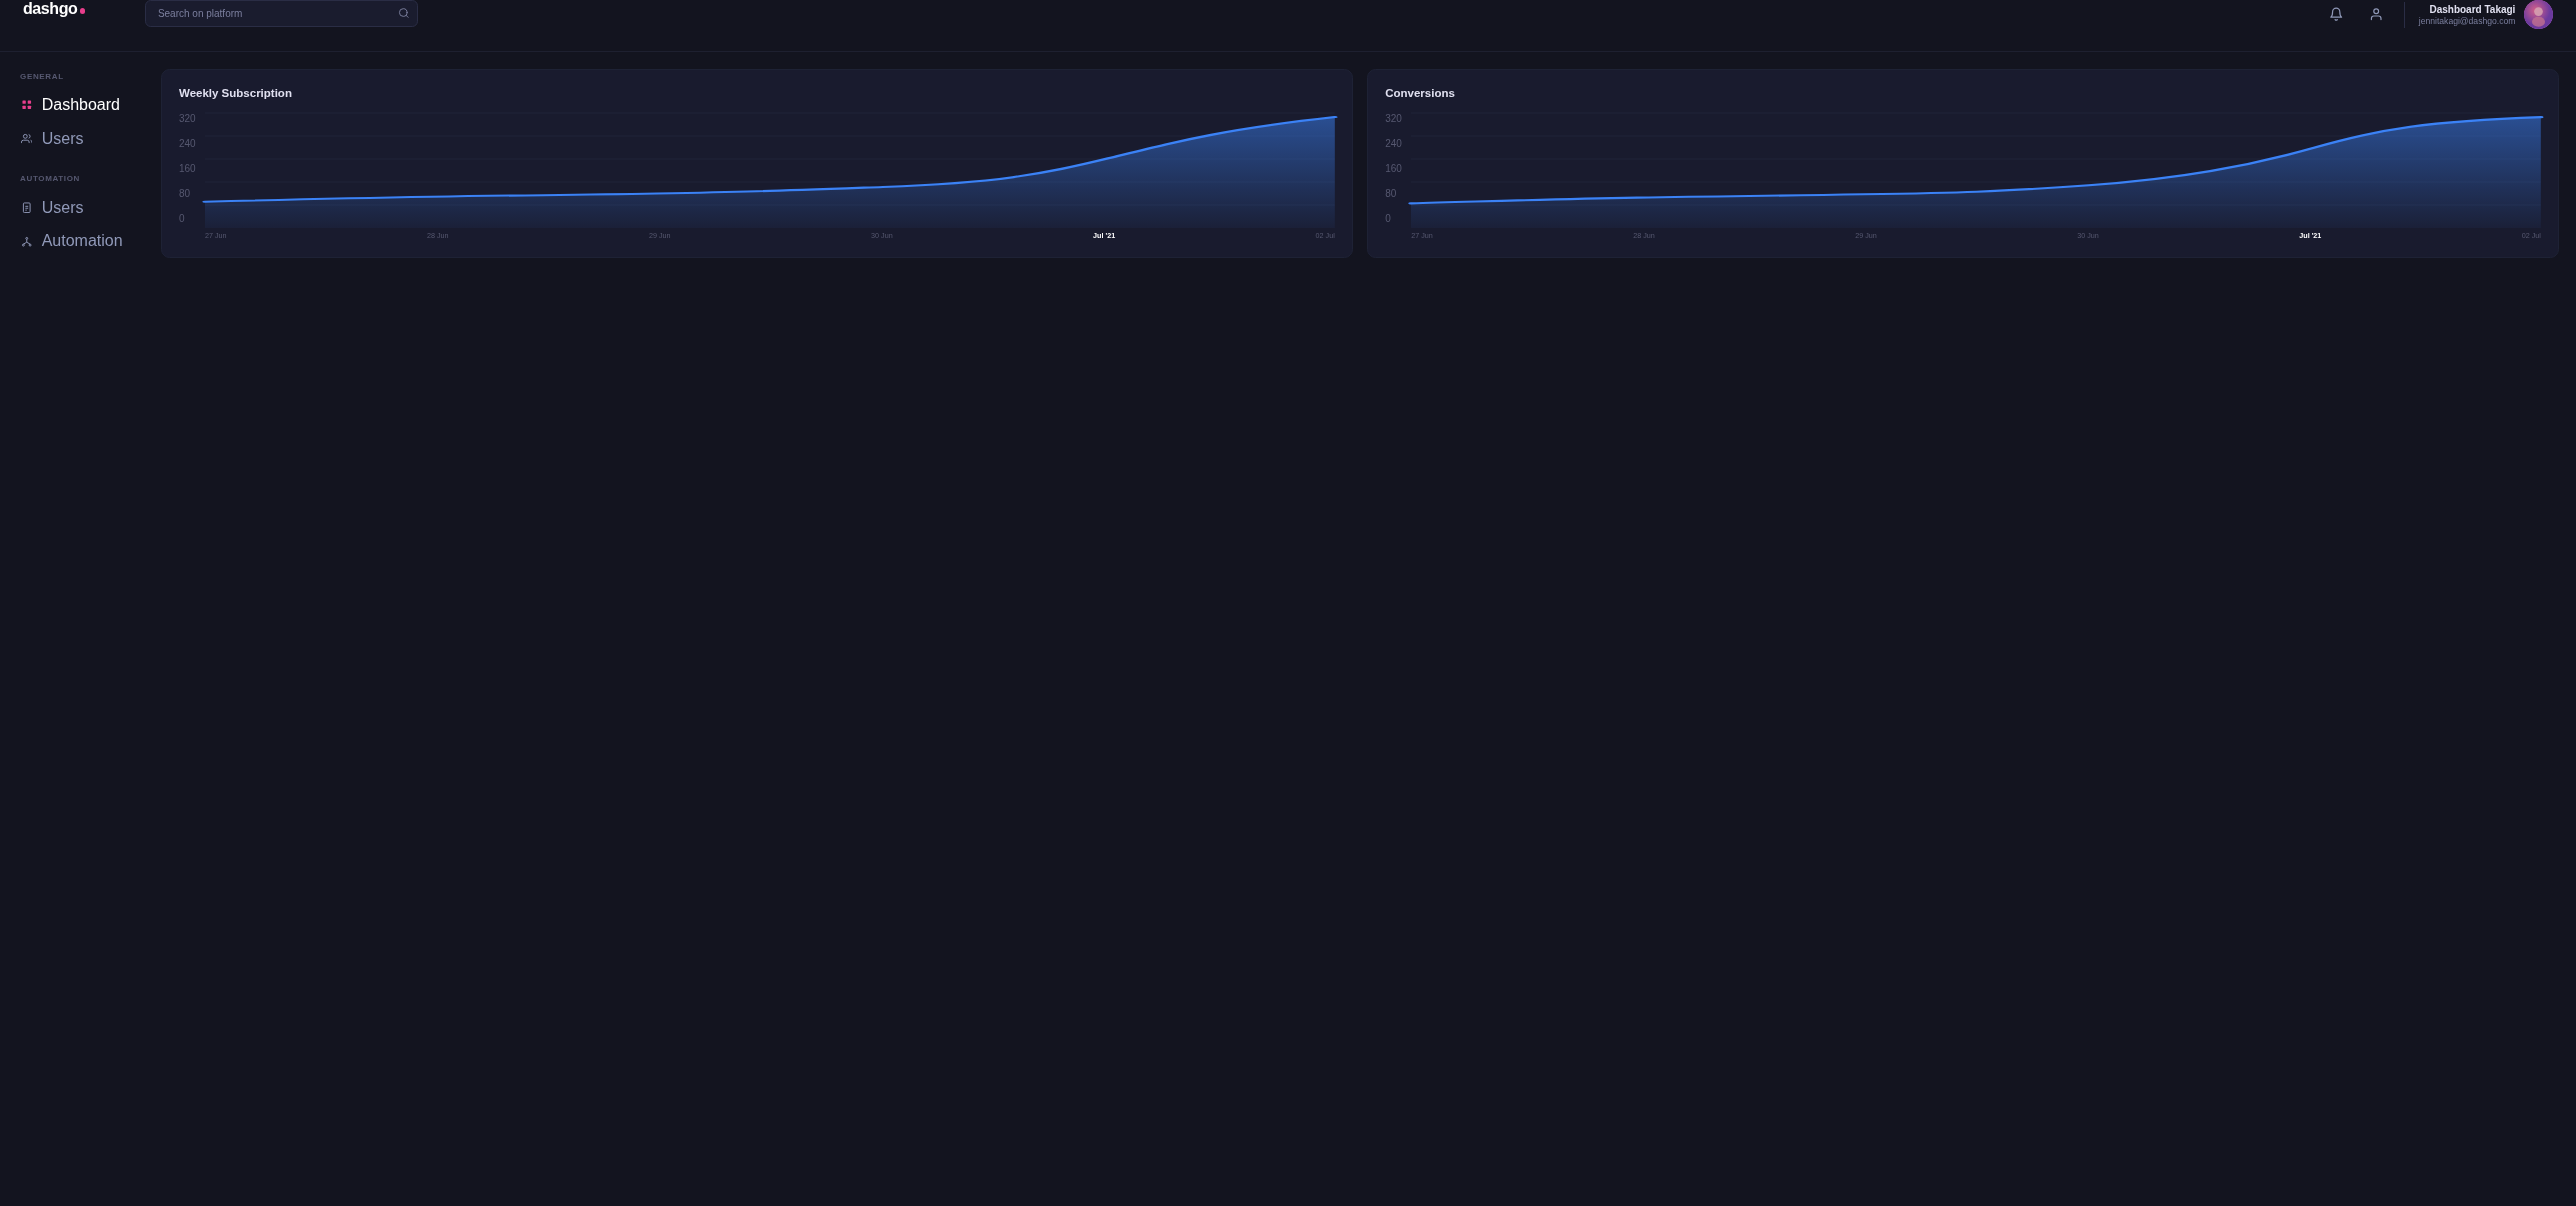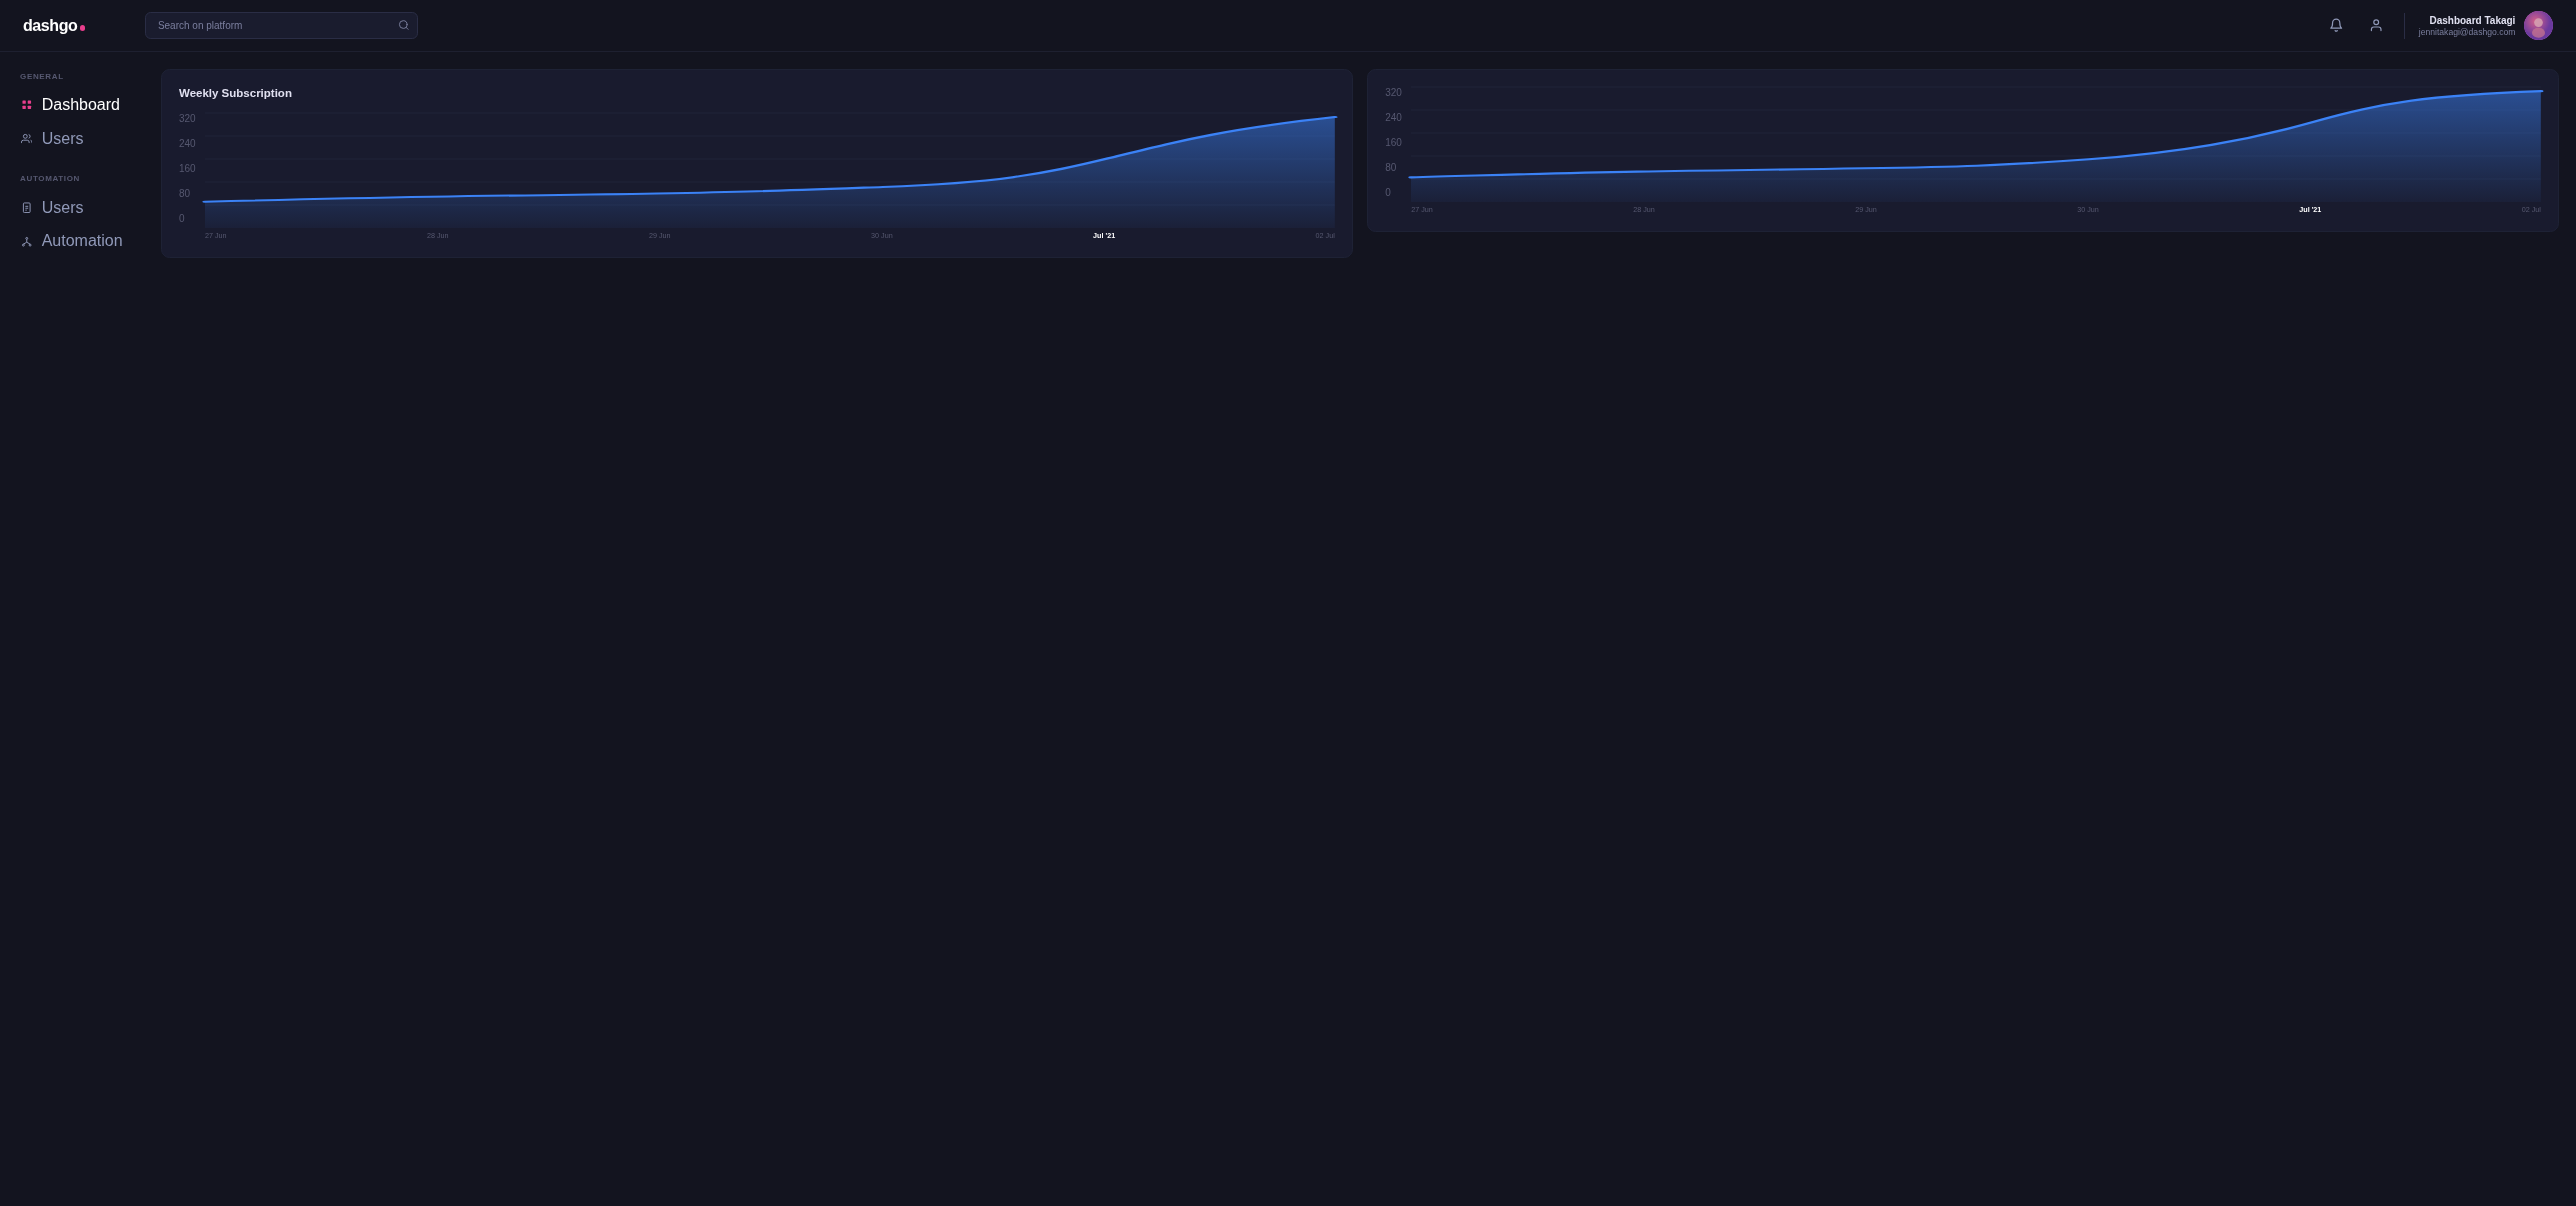--- a/index.html
+++ b/index.html
@@ -9,21 +9,21 @@
       color: #c8c8d8;
       font-family: -apple-system, BlinkMacSystemFont, 'Segoe UI', sans-serif;
       min-height: 100vh;
       display: flex;
       flex-direction: column;
     }
 
     
     .header {
       display: flex;
-      align-items: center;
+      align-items: flex-start;
       padding: 0 23px;
       height: 52px;
       background-color: #13141f;
       border-bottom: 0.7px solid #1e2030;
       gap: 17px;
     }
 
     .logo {
       display: flex;
       align-items: baseline;
@@ -431,20 +431,21 @@
             <span>29 Jun</span>
             <span>30 Jun</span>
             <span class="x-label highlighted">Jul '21</span>
             <span>02 Jul</span>
           </div>
         </div>
       </div>
     </div>
 
     <div class="chart-card">
+      <div class="chart-title">Conversions</div>
       <div class="chart-wrapper">
         <div class="y-axis">
           <span>320</span>
           <span>240</span>
           <span>160</span>
           <span>80</span>
           <span>0</span>
         </div>
         <div class="chart-inner">
           <div class="chart-area">

